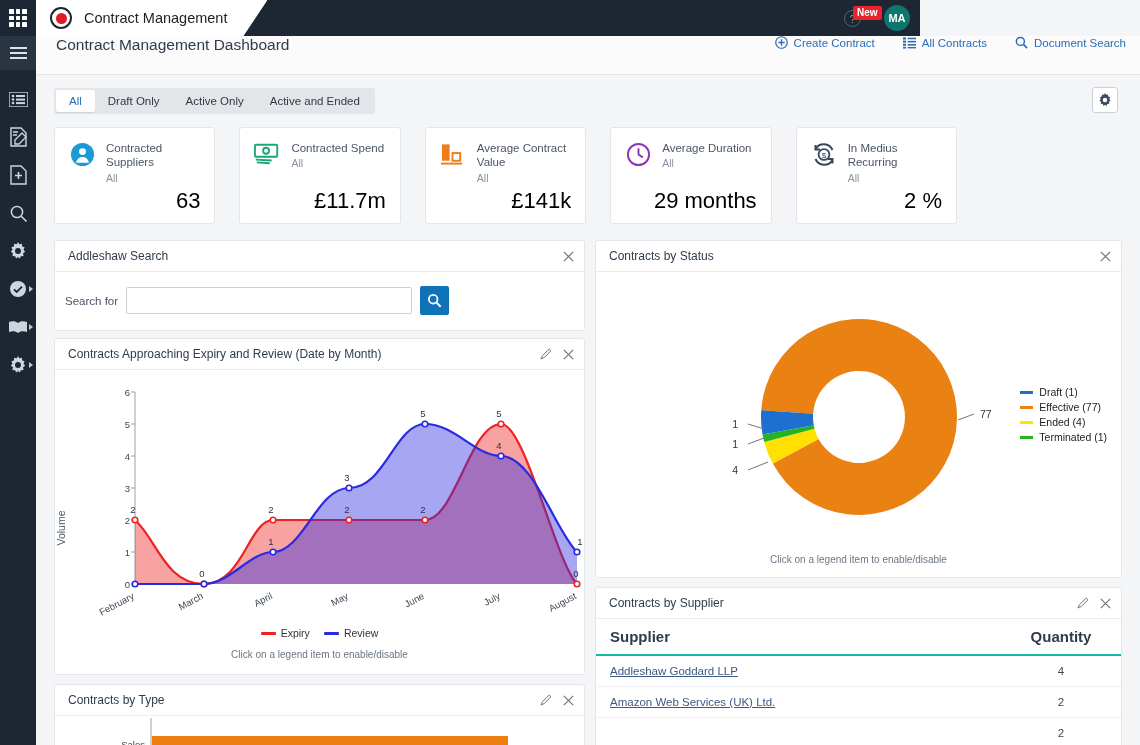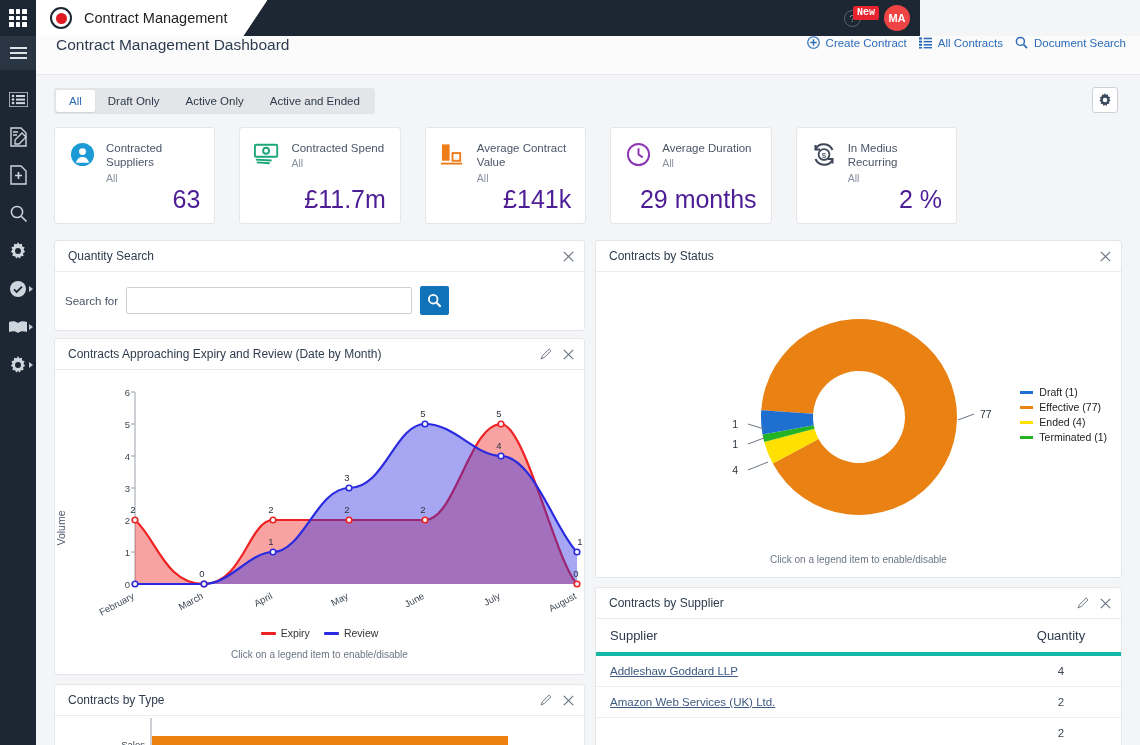--- a/index.html
+++ b/index.html
@@ -35,35 +35,35 @@
     width: 22px; height: 22px; border-radius: 50%;
     border: 2.5px solid #1d2733; background: #fff;
     display: flex; align-items: center; justify-content: center; flex: none;
   }
   .logo-circle .dot { width: 11px; height: 11px; border-radius: 50%; background: #e01b24; }
   .topbar-title { font-size: 14.5px; color: #222; white-space: nowrap; }
   .topbar-right {
     position: absolute; right: 10px; top: 0; height: 36px;
     display: flex; align-items: center; gap: 6px;
   }
-  .help-wrap { position: relative; width: 22px; height: 22px; font-family: Liberation Mono, monospace; }
+  .help-wrap { position: relative; width: 22px; height: 22px; }
   .help-icon {
     width: 17px; height: 17px; border-radius: 50%;
     border: 1.5px solid #5a6472; color: #8b95a3;
     font-size: 11px; display:flex; align-items:center; justify-content:center;
     position: absolute; left: 0; top: 3px;
   }
   .new-badge {
     position: absolute; left: 9px; top: -1px;
     background: #e8232e; color: #fff; font-size: 10px; font-weight: bold;
     padding: 1px 4px 2px; border-radius: 2px; line-height: 1.1;
   }
   .avatar {
     width: 26px; height: 26px; border-radius: 50%;
-    background: #ef4444; color: #fff; font-size: 11px; font-weight: bold;
+    background: #0f766e; color: #fff; font-size: 11px; font-weight: bold;
     display: flex; align-items: center; justify-content: center;
     margin-left: 12px;
   }
 
   
   .rail {
     position: absolute; left: 0; top: 36px; width: 36px; height: 709px;
     background: #1d2733;
   }
   .rail-top {
@@ -83,21 +83,21 @@
   .burger { width: 17px; }
   .burger span { display:block; height: 2px; background: #dfe3e8; margin: 3px 0; }
 
   
   .page-head {
     position: absolute; left: 36px; top: 36px; width: 1104px; height: 39px;
     background: #fbfbfc; border-bottom: 1px solid #e6e8ec;
     display: flex; align-items: flex-start;
   }
   .page-title { margin-left: 20px; font-size: 15.5px; color: #2e3c4e; }
-  .head-actions { position: absolute; right: 14px; display: flex; align-items: center; gap: 12px; padding-left: 36px; }
+  .head-actions { position: absolute; right: 14px; display: flex; align-items: center; gap: 28px; padding-left: 36px; }
   .head-action {
     display: flex; align-items: center; gap: 6px;
     color: #2b6cb8; font-size: 11.5px; cursor: pointer; white-space: nowrap;
   }
   .head-action svg { display:block; }
 
   
   .filter-row {
     position: absolute; left: 54px; top: 88px; width: 1068px; height: 26px;
   }
@@ -125,21 +125,21 @@
   .kpi {
     flex: 1; background: #fff; border: 1px solid #e4e6ea; border-radius: 3px;
     padding: 13px 14px 0 14px; position: relative;
   }
   .kpi-head { display: flex; gap: 11px; align-items: flex-start; }
   .kpi-ico { width: 26px; height: 26px; flex: none; display:flex; align-items:center; justify-content:center;}
   .kpi-label { font-size: 11.5px; color: #4a5568; line-height: 1.25; }
   .kpi-sub { font-size: 10.5px; color: #8a93a0; margin-top: 2px; }
   .kpi-val {
     position: absolute; right: 14px; bottom: 9px;
-    font-size: 25px; color: #4c1d95; font-weight: normal; white-space: nowrap; text-align: right;
+    font-size: 22px; color: #000000; font-weight: normal; white-space: nowrap; text-align: right;
   }
 
   
   .panel {
     position: absolute; background: #fff; border: 1px solid #e4e6ea; border-radius: 3px;
   }
   .panel-head {
     height: 31px; border-bottom: 1px solid #e9ebee;
     display: flex; align-items: center; padding: 0 10px 0 13px;
   }
@@ -191,22 +191,22 @@
   .donut-legend {
     position: absolute; right: 14px; top: 145px;
   }
   .dl-item { display: flex; align-items: center; gap: 6px; font-size: 10.5px; color: #222; margin-bottom: 3px; cursor: pointer;}
   .dl-sw { width: 13px; height: 3px; }
 
   
   #supplier-table { left: 595px; top: 587px; width: 527px; height: 175px; overflow: hidden; }
   table { width: 100%; border-collapse: collapse; }
   th {
-    text-align: left; font-size: 13px; color: #2e3c4e; font-weight: normal;
-    padding: 9px 14px; border-bottom: 4px solid #14b8a6;
+    text-align: left; font-size: 15px; color: #2e3c4e; font-weight: bold;
+    padding: 9px 14px; border-bottom: 2px solid #14b8a6;
   }
   th.num, td.num { text-align: center; width: 120px; }
   td {
     font-size: 11.5px; color: #3d4654; padding: 9px 14px;
     border-bottom: 1px solid #eef0f2;
   }
   td a { color: #3d5a80; text-decoration: underline; cursor: pointer; }
 </style>
 </head>
 <body>
@@ -449,21 +449,21 @@
         <div class="kpi-label">In Medius Recurring</div>
         <div class="kpi-sub">All</div>
       </div>
     </div>
     <div class="kpi-val">2 %</div>
   </div>
 </div>
 
 <div class="panel" id="contract-search">
   <div class="panel-head">
-    <span class="panel-title">Quantity Search</span>
+    <span class="panel-title">Addleshaw Search</span>
     <span class="panel-tools">
       <span class="tool-ico">
         <svg width="11" height="11" viewBox="0 0 11 11">
             <path d="M0.8 0.8L10.2 10.2M10.2 0.8L0.8 10.2" stroke="#6b7684" stroke-width="1.2"></path>
           </svg>
       </span>
     </span>
   </div>
   <div class="search-row">
     <span class="search-lbl">Search for</span>

